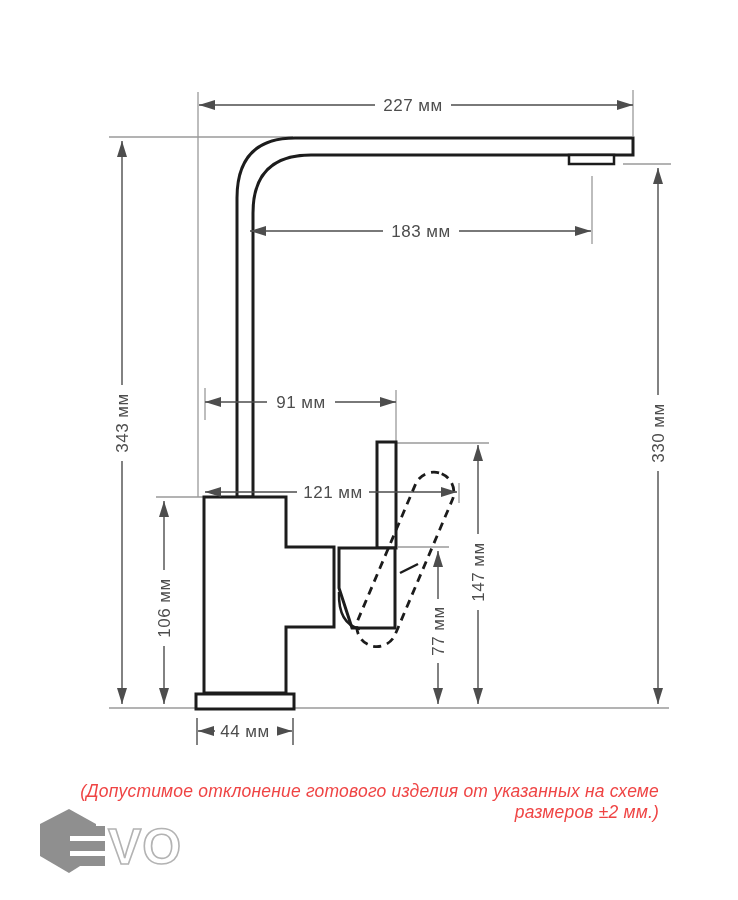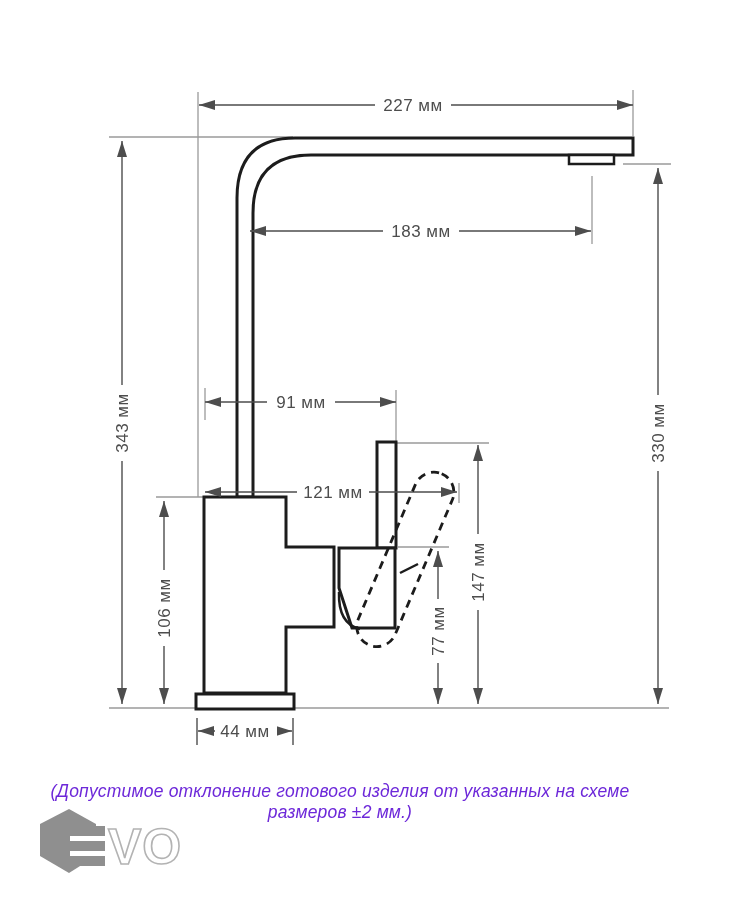--- a/index.html
+++ b/index.html
@@ -4,22 +4,22 @@
 <style>
   html,body{margin:0;padding:0;background:#fff;}
   .page{
     position:relative;width:738px;height:900px;background:#ffffff;overflow:hidden;
     font-family:"Liberation Sans", sans-serif;
     margin-left:21px;
   }
   svg text{font-family:"Liberation Sans", sans-serif;}
   .dim-label{font-size:17px;fill:#4d4d4d;letter-spacing:.5px;}
   .caption{
-    position:absolute;top:781px;left:0;width:638px;text-align:center;
-    font-style:italic;font-size:17.5px;color:#6d28d9;letter-spacing:.2px;
+    position:absolute;top:781px;left:0;width:638px;text-align:right;
+    font-style:italic;font-size:17.5px;color:#ef4444;letter-spacing:.2px;
   }
   .logo{position:absolute;left:16px;top:806px;}
 </style>
 </head>
 <body>
 
 <div class="page">
 
   <svg width="738" height="775" viewBox="0 0 738 775">
     <defs>

